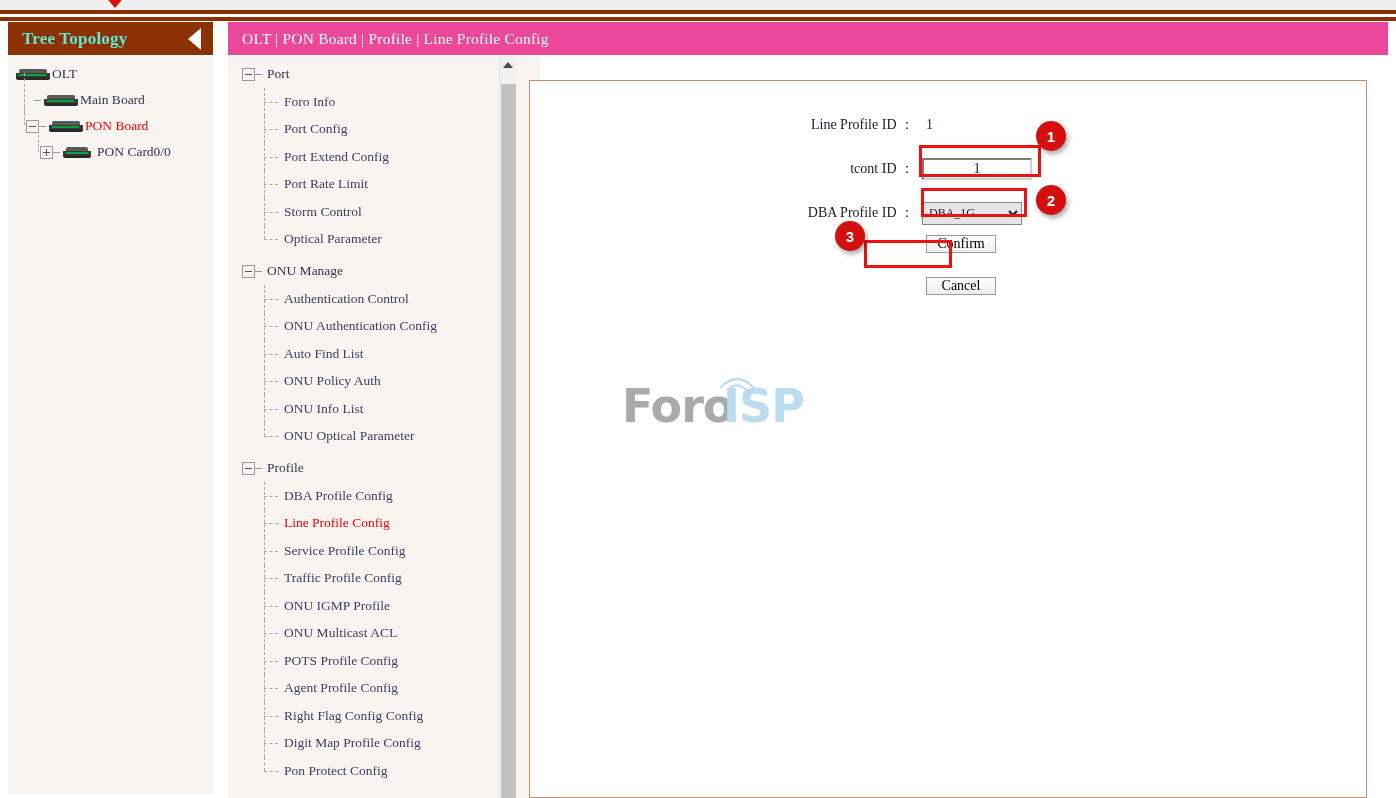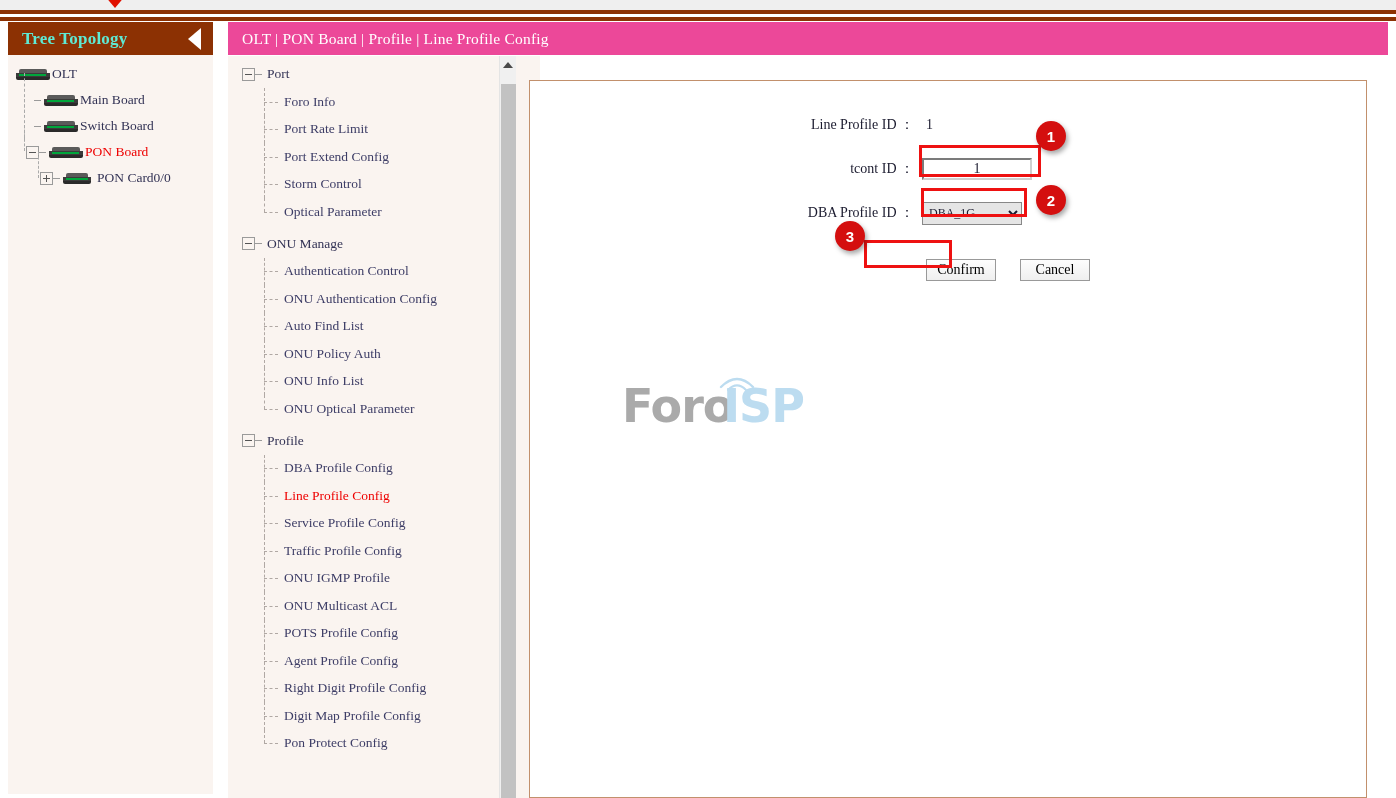--- a/index.html
+++ b/index.html
@@ -275,24 +275,25 @@
     width: 100px; height: 23px;
     font-family: "Liberation Serif", serif;
     font-size: 12px;
     color: #1a1a2e;
     padding: 0 2px;
     background: #e5e5e5;
     border: 1px solid #888;
   }
 
   .btnrow {
-    display: flex; align-items: flex-end;
+    display: flex; align-items: flex-start;
     height: 46px;
     padding-left: 396px;
     gap: 24px;
+    flex-direction: column;
   }
   .gbtn {
     min-width: 70px; height: 22px;
     border: 1px solid #999;
     background: linear-gradient(#fdfdfd, #efefef);
     font-family: "Liberation Serif", serif;
     font-size: 14px;
     color: #000;
     cursor: pointer;
     padding: 0 10px;
@@ -376,31 +377,20 @@
       <span class="hstub" style="margin-right:3px;"></span>
       <span class="dev">
         <span class="top"></span>
           <span class="mid"></span>
           <span class="led"></span>
           <span class="base"></span>
       </span>
       <span class="tlabel">Main Board</span>
     </div>
 
-    <div class="tnode" style="padding-left:22px;">
-      <span class="vdot" style="left:12px;top:-14px;height:40px;"></span>
-      <span class="hstub" style="margin-right:3px;"></span>
-      <span class="dev">
-        <span class="top"></span>
-          <span class="mid"></span>
-          <span class="led"></span>
-          <span class="base"></span>
-      </span>
-      <span class="tlabel">Switch Board</span>
-    </div>
 
     <div class="tnode" style="padding-left:14px;">
       <span class="vdot" style="left:12px;top:-14px;height:26px;"></span>
       <span class="expander"></span>
       <span class="hstub" style="margin-right:3px;"></span>
       <span class="dev">
         <span class="top"></span>
           <span class="mid"></span>
           <span class="led"></span>
           <span class="base"></span>
@@ -433,26 +423,31 @@
       <span class="glabel">Port</span>
     </div>
     <div class="mitem">
       <span class="trunk"></span>
       <span class="branch"></span>
       <span class="ilabel" style="margin-left:14px;">Foro Info</span>
     </div>
     <div class="mitem">
       <span class="trunk"></span>
       <span class="branch"></span>
+      <span class="ilabel" style="margin-left:14px;">Port Config</span>
+    </div>
+    <div class="mitem">
+      <span class="trunk"></span>
+      <span class="branch"></span>
+      <span class="ilabel" style="margin-left:14px;">Port Extend Config</span>
+    </div>
+    <div class="mitem">
+      <span class="trunk"></span>
+      <span class="branch"></span>
       <span class="ilabel" style="margin-left:14px;">Port Rate Limit</span>
-    </div>
-    <div class="mitem">
-      <span class="trunk"></span>
-      <span class="branch"></span>
-      <span class="ilabel" style="margin-left:14px;">Port Extend Config</span>
     </div>
     <div class="mitem">
       <span class="trunk"></span>
       <span class="branch"></span>
       <span class="ilabel" style="margin-left:14px;">Storm Control</span>
     </div>
     <div class="mitem last">
       <span class="trunk"></span>
       <span class="branch"></span>
       <span class="ilabel" style="margin-left:14px;">Optical Parameter</span>
@@ -535,21 +530,21 @@
       <span class="ilabel" style="margin-left:14px;">POTS Profile Config</span>
     </div>
     <div class="mitem">
       <span class="trunk"></span>
       <span class="branch"></span>
       <span class="ilabel" style="margin-left:14px;">Agent Profile Config</span>
     </div>
     <div class="mitem">
       <span class="trunk"></span>
       <span class="branch"></span>
-      <span class="ilabel" style="margin-left:14px;">Right Digit Profile Config</span>
+      <span class="ilabel" style="margin-left:14px;">Right Flag Config Config</span>
     </div>
     <div class="mitem">
       <span class="trunk"></span>
       <span class="branch"></span>
       <span class="ilabel" style="margin-left:14px;">Digit Map Profile Config</span>
     </div>
     <div class="mitem last">
       <span class="trunk"></span>
       <span class="branch"></span>
       <span class="ilabel" style="margin-left:14px;">Pon Protect Config</span>

